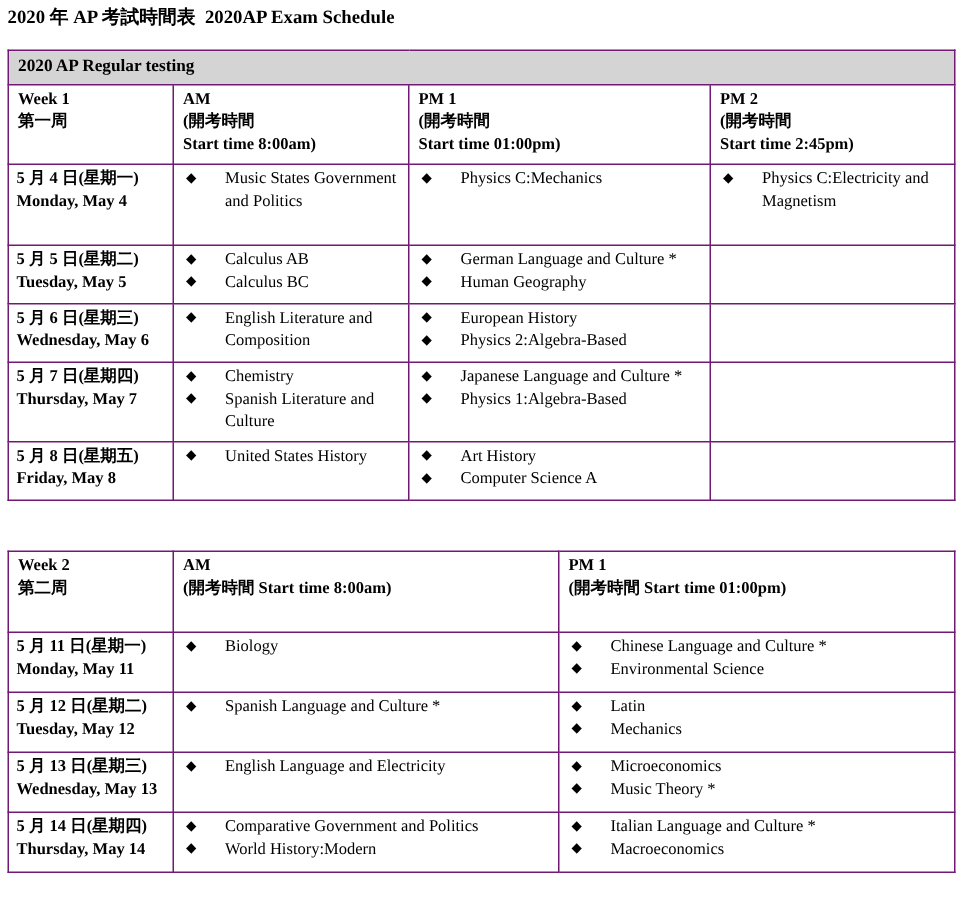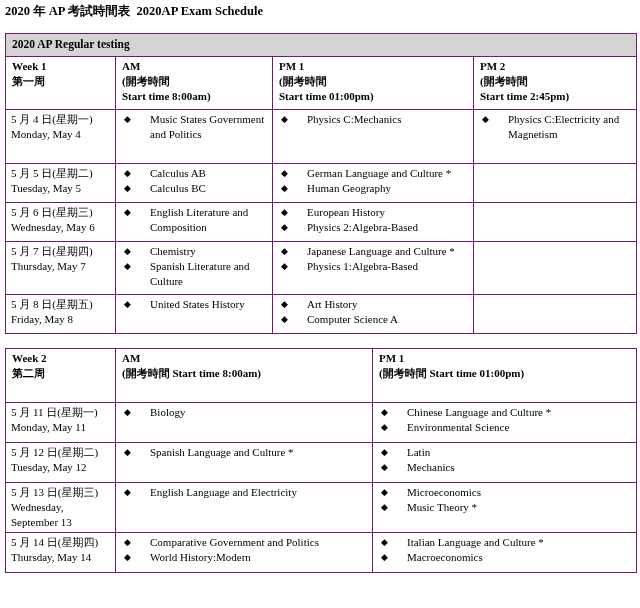--- a/index.html
+++ b/index.html
@@ -7,30 +7,30 @@
     width:640px;height:608px;position:relative;background:#ffffff;color:#000;
     font-family:"Liberation Serif","DejaVu Serif",serif;
     -webkit-font-smoothing:antialiased;
   }
   .page-title{
     position:absolute;left:5px;top:3px;
     font-weight:bold;font-size:12.5px;white-space:pre-wrap;
   }
   table{border-collapse:collapse;table-layout:fixed;position:absolute;left:5px;}
   #week1-table{top:33px;width:631px;}
-  #week2-table{top:348px;width:631px;}
+  #week2-table{top:367px;width:631px;}
   td{
     border:1px solid #701a75;vertical-align:top;
     padding:2px 3px;font-size:11px;line-height:1.36;overflow:hidden;
   }
   td.band{
     background:#d4d4d4;font-weight:bold;padding:3px 6px;font-size:11.5px;
   }
   td.hdr{font-weight:bold;padding-left:6px;font-family:Liberation Serif, serif;}
-  td.datecell{font-weight:normal;padding-left:5px;}
+  td.datecell{font-weight:bold;padding-left:5px;}
   .h22{height:22px}.h53{height:53px}.h54{height:54px}.h39{height:39px}.h40{height:40px}
   .item{display:flex;align-items:flex-start;}
   .bullet{
     flex:0 0 26px;padding-left:5px;font-size:9px;line-height:15px;
     font-family:"DejaVu Sans",sans-serif;
   }
   .itext{flex:1;min-width:0;}
 </style>
 </head>
 <body>
@@ -265,21 +265,21 @@
       <div class="item">
             <span class="bullet">◆</span>
             <span class="itext">Mechanics</span>
           </div>
     </td>
   </tr>
 
   <tr class="h40">
     <td class="datecell">
       <div>5 月 13 日(星期三)</div>
-      <div>Wednesday, September 13</div>
+      <div>Wednesday, May 13</div>
     </td>
     <td>
       <div class="item">
             <span class="bullet">◆</span>
             <span class="itext">English Language and Electricity</span>
           </div>
     </td>
     <td>
       <div class="item">
             <span class="bullet">◆</span>

